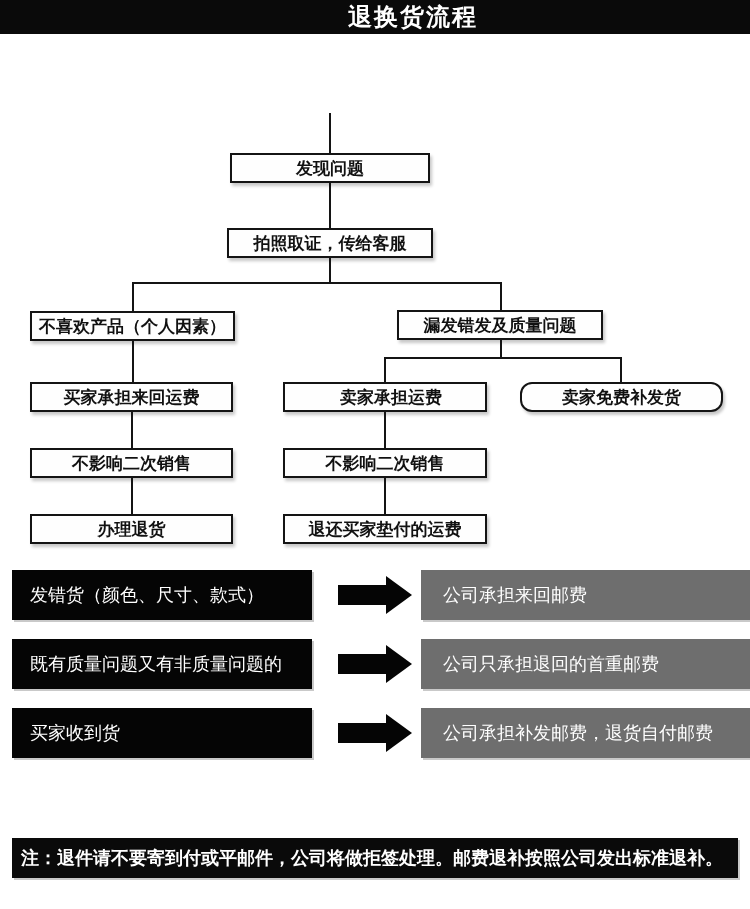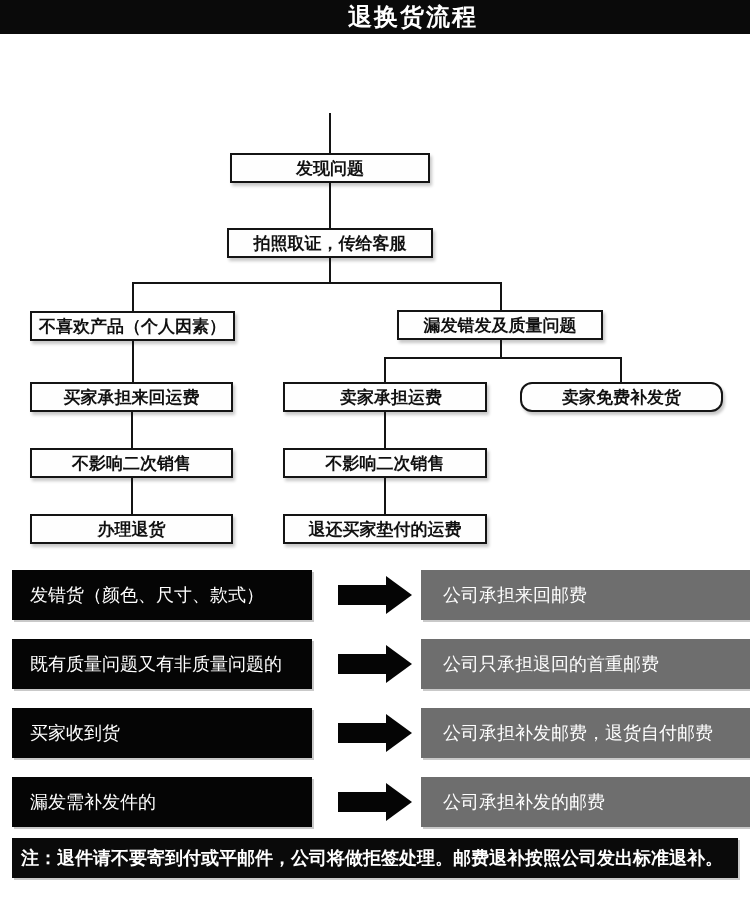--- a/index.html
+++ b/index.html
@@ -174,24 +174,16 @@
     <div class="pbox-gray">公司只承担退回的首重邮费</div>
   </div>
   <div class="policy-row" style="top:708px;">
     <div class="pbox-black">买家收到货</div>
     <div class="arrow">
         <div class="body"></div>
         <div class="head"></div>
       </div>
     <div class="pbox-gray">公司承担补发邮费，退货自付邮费</div>
   </div>
-  <div class="policy-row" style="top:777px;">
-    <div class="pbox-black">漏发需补发件的</div>
-    <div class="arrow">
-        <div class="body"></div>
-        <div class="head"></div>
-      </div>
-    <div class="pbox-gray">公司承担补发的邮费</div>
-  </div>
 
   <div class="note-bar">注：退件请不要寄到付或平邮件，公司将做拒签处理。邮费退补按照公司发出标准退补。</div>
 
 </div>
 
 </body></html>

